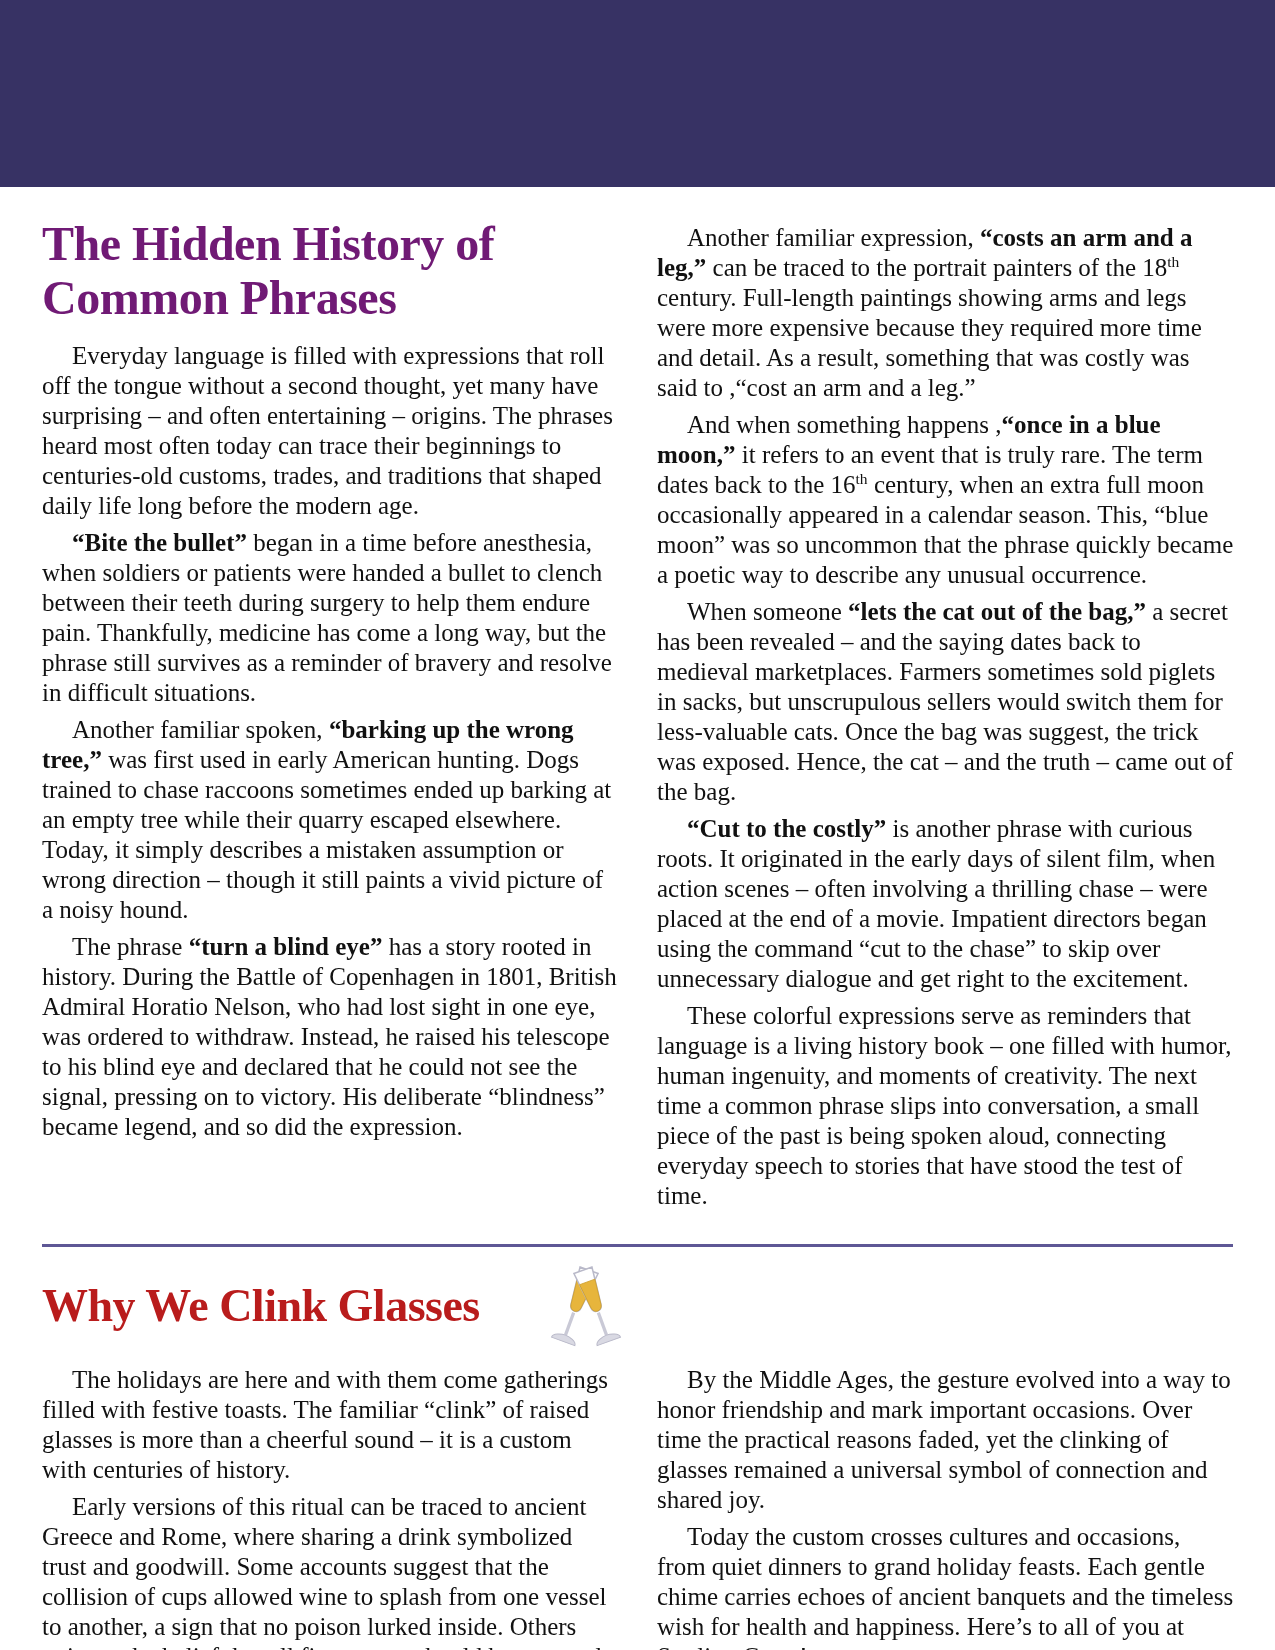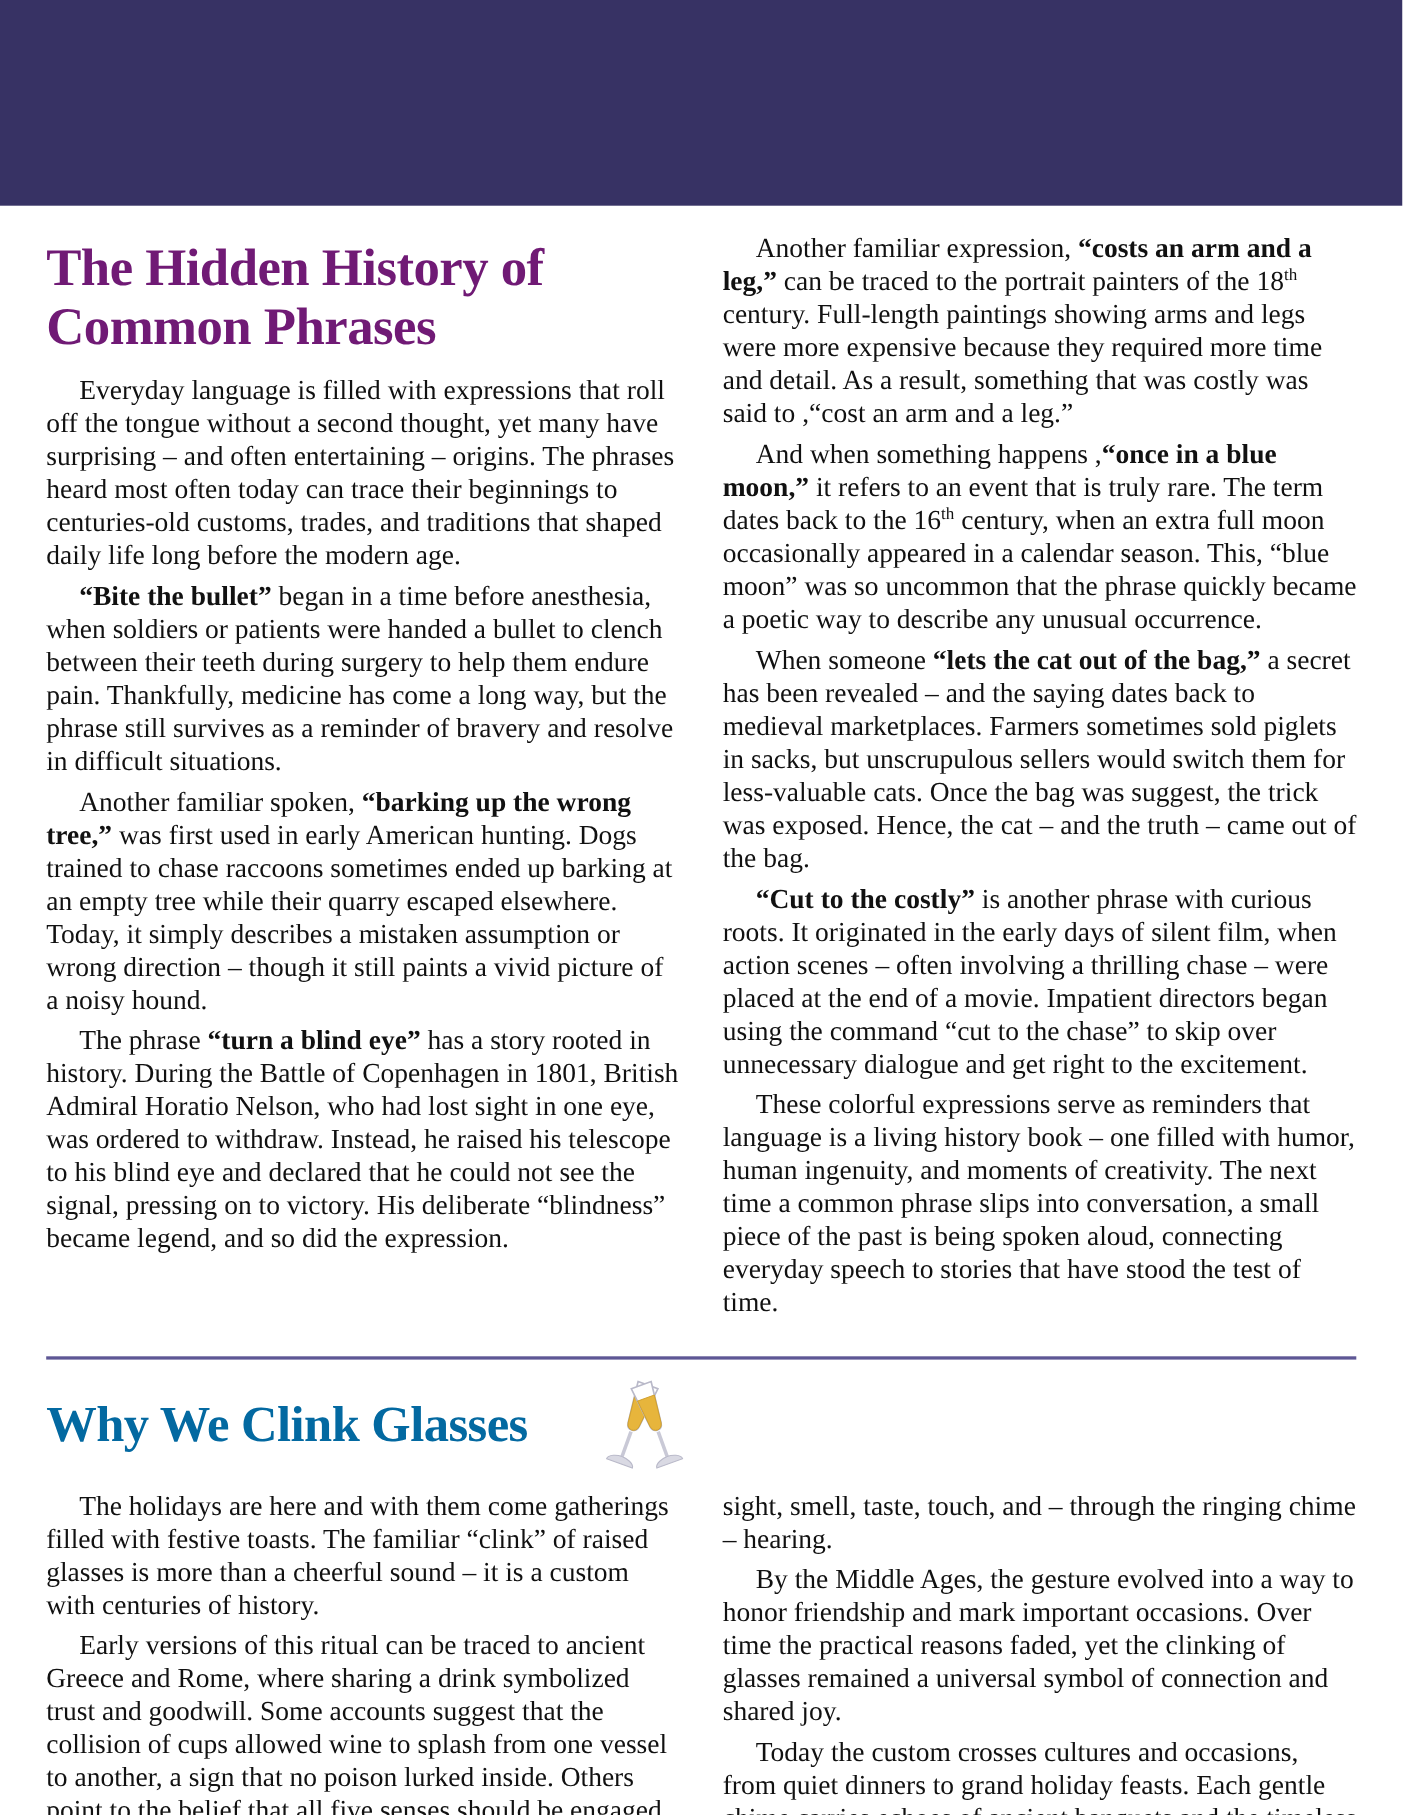--- a/index.html
+++ b/index.html
@@ -12,39 +12,39 @@
   }
   .band {
     height: 187px;
     background: #373264;
   }
   .content {
     padding: 0 42px;
   }
   .article { display: flex; gap: 38px; }
   .col { width: 577px; flex: 0 0 577px; }
-  .col-offset { padding-top: 25px; }
+  .col-offset { padding-top: 36px; }
   h1.article-title {
     font-size: 48px;
     line-height: 1.12;
     font-weight: bold;
     color: #701a75;
     margin: 30px 0 16px 0;
     letter-spacing: -0.5px;
   }
   .article2-header {
     display: flex;
     align-items: flex-start;
     margin: 22px 0 10px 0;
   }
   h2.article-title {
     font-size: 46px;
     line-height: 1.1;
     font-weight: bold;
-    color: #0369a1;
+    color: #b91c1c;
     margin: 12px 0 0 0;
     letter-spacing: -0.5px;
   }
   .glasses { margin-left: 58px; margin-top: -10px; }
   p {
     font-size: 25px;
     line-height: 30px;
     margin: 0 0 7px 0;
     text-indent: 30px;
     text-align: left;
@@ -110,21 +110,20 @@
           </svg>
         </span>
       </div>
 
       <div class="article">
         <div class="col">
             <p><span>The holidays are here and with them come gatherings filled with festive toasts. The familiar “clink” of raised glasses is more than a cheerful sound – it is a custom with centuries of history.</span></p>
             <p><span>Early versions of this ritual can be traced to ancient Greece and Rome, where sharing a drink symbolized trust and goodwill. Some accounts suggest that the collision of cups allowed wine to splash from one vessel to another, a sign that no poison lurked inside. Others point to the belief that all five senses should be engaged in a celebration:</span></p>
           </div>
         <div class="col">
-            <p class="no-indent"><span>sight, smell, taste, touch, and – through the ringing chime – hearing.</span></p>
             <p><span>By the Middle Ages, the gesture evolved into a way to honor friendship and mark important occasions. Over time the practical reasons faded, yet the clinking of glasses remained a universal symbol of connection and shared joy.</span></p>
             <p><span>Today the custom crosses cultures and occasions, from quiet dinners to grand holiday feasts. Each gentle chime carries echoes of ancient banquets and the timeless wish for health and happiness. Here’s to all of you at Sterling Court!</span></p>
           </div>
       </div>
     </section>
 
   </div>
 
 </div>
 

